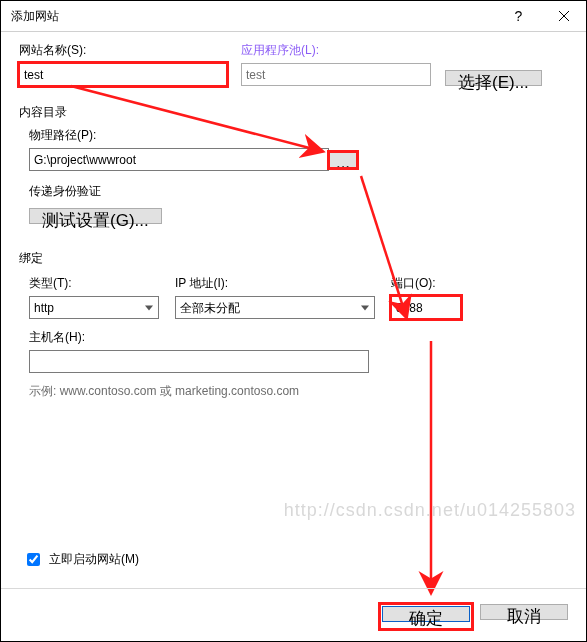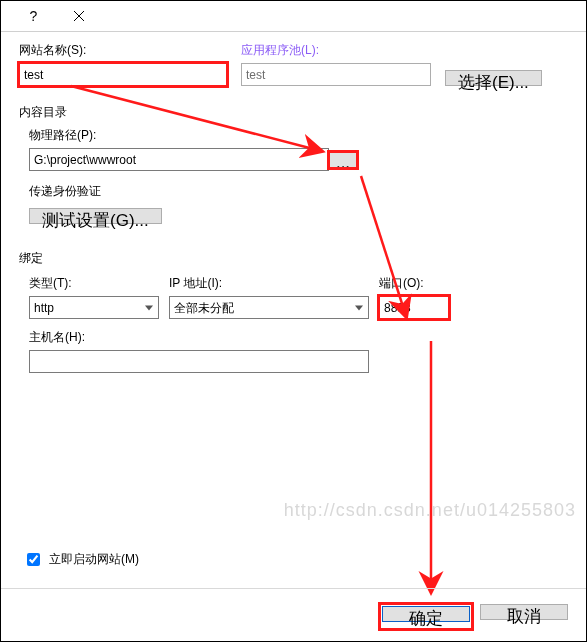--- a/index.html
+++ b/index.html
@@ -32,20 +32,21 @@
   svg.arrow{position:absolute;pointer-events:none}
   .ok-btn{border:1px solid #0a60c7;background:#e1e1e1}
   .watermark{position:absolute;right:10px;bottom:120px;color:#d8d8d8;font-size:18px;font-family:Arial;letter-spacing:1px;pointer-events:none;user-select:none}
 </style>
 </head>
 <body>
 
 <div class="dialog">
 
   <div class="titlebar">
+    <span class="title">添加网站</span>
     <div class="btn help">?</div>
     <div class="btn close">
       <svg viewBox="0 0 10 10">
           <line x1="0" y1="0" x2="10" y2="10" stroke="#000" stroke-width="1"></line>
           <line x1="10" y1="0" x2="0" y2="10" stroke="#000" stroke-width="1"></line>
         </svg>
     </div>
   </div>
 
   <div class="body">
@@ -76,38 +77,39 @@
         <div style="margin-top:12px" class="label">传递身份验证</div>
         <div class="flex" style="margin-top:8px;gap:10px">
           <button class="btn-std">测试设置(G)...</button>
         </div>
       </div>
     </div>
 
     <div class="group" style="border:none;padding:16px 0 0 0">
       <span class="label" style="display:block;margin-bottom:8px">绑定</span>
       <div style="padding-left:10px">
-        <div class="flex" style="align-items:flex-end;gap:10px">
+        <div class="flex" style="align-items:flex-end;gap:16px">
           <div style="width:130px">
             <span class="label" style="display:block">类型(T):</span>
             <div class="select"><select><option>http</option></select></div>
           </div>
           <div style="width:200px">
             <span class="label" style="display:block">IP 地址(I):</span>
             <div class="select"><select><option>全部未分配</option></select></div>
           </div>
           <div style="width:70px">
             <span class="label" style="display:block">端口(O):</span>
             <input type="text" class="hl" style="width: 70px;" value="8888">
           </div>
         </div>
         <div style="margin-top:10px">
           <span class="label" style="display:block">主机名(H):</span>
           <input type="text" style="width: 340px;" value="">
         </div>
+        <div class="hint">示例: www.contoso.com 或 marketing.contoso.com</div>
       </div>
     </div>
 
   </div>
 
   <svg class="arrow" style="left:0;top:0;width:587px;height:642px">
     <defs>
       <marker id="ah" markerWidth="12" markerHeight="12" refX="8" refY="5" orient="auto">
         <path d="M0,0 L10,5 L0,10 L3,5 Z" fill="#ff1a1a"></path>
       </marker>

